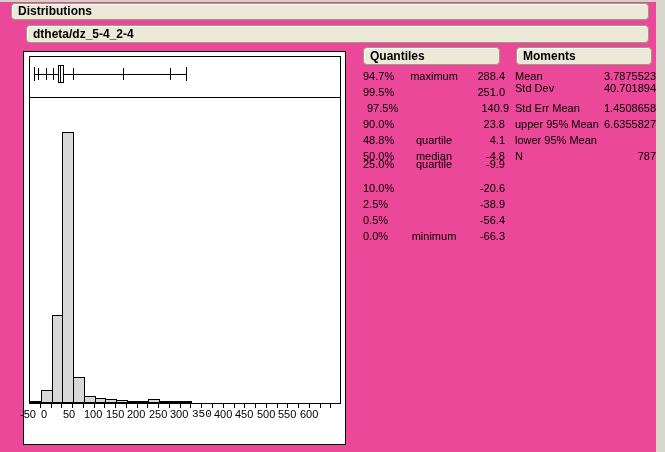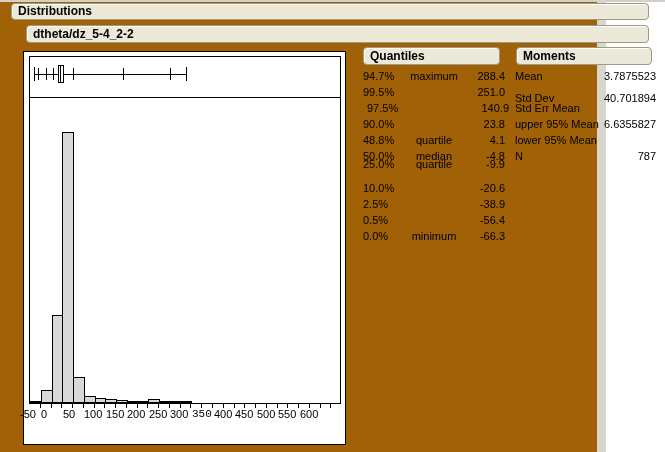--- a/index.html
+++ b/index.html
@@ -1,18 +1,18 @@
 <!DOCTYPE html>
 <html><head>
 <meta charset="utf-8">
 <style>
   * { margin:0; padding:0; box-sizing:border-box; }
   html,body { width:665px; height:452px; background:#ffffff; overflow:hidden;
               font-family:"Liberation Sans","DejaVu Sans",sans-serif; color:#000; }
-  .screen { position:relative; width:606px; height:452px; background:#a16207; }
+  .screen { position:relative; width:665px; height:452px; background:#ec4899; }
   .top-edge { position:absolute; left:0; top:0; width:665px; height:2px; background:#d4d0c8; }
   .right-strip { position:absolute; right:0; top:0; width:9px; height:452px; background:#d9d6ce; }
 
   
   .bar { position:absolute; background:#ece9d8; border:1px solid #9c9a84; border-radius:4px;
          box-shadow: inset 1px 1px 0 #fffef8; font-weight:bold; font-size:12px;
          line-height:15px; padding-left:6px; cursor:default; }
   .bar-distributions { left:11px; top:3px;  width:638px; height:17px; }
   .bar-variable      { left:26px; top:25px; width:623px; height:18px; line-height:16px; }
   .bar-quantiles     { left:363px; top:47px; width:137px; height:18px; line-height:16px; }
@@ -51,21 +51,21 @@
 
 <div class="screen">
   <div class="top-edge"></div>
   <div class="right-strip"></div>
 
   <div class="bar bar-distributions">
     <span>Distributions</span>
   </div>
 
   <div class="bar bar-variable">
-    <span>dtheta/dz_5-4_2-2</span>
+    <span>dtheta/dz_5-4_2-4</span>
   </div>
 
   <div class="graph-box">
     <div class="plot-frame">
       <div class="boxplot-area" id="boxplot">
           <div class="wline" style="left: 4px; width: 153px; top: 17px;"></div>
           <div class="qtick" style="left: 4px; top: 10px; height: 14px;"></div>
           <div class="qtick" style="left: 8px; top: 11px; height: 12px;"></div>
           <div class="qtick" style="left: 16px; top: 11px; height: 12px;"></div>
           <div class="qtick" style="left: 23px; top: 11px; height: 12px;"></div>
@@ -205,26 +205,27 @@
 
   <div>
     <div class="bar bar-moments">
       <span>Moments</span>
     </div>
     <div id="mrows">
         <div class="mrow" style="left: 515px; top: 68px; width: 141px;">
           <span class="mlab">Mean</span>
           <span class="mval">3.7875523</span>
         </div>
-        <div class="mrow" style="left: 515px; top: 90px; width: 141px;">
+        <div class="mrow" style="left: 515px; top: 80px; width: 141px;">
           <span class="mlab">Std Dev</span>
           <span class="mval">40.701894</span>
         </div>
         <div class="mrow" style="left: 515px; top: 100px; width: 141px;">
           <span class="mlab">Std Err Mean</span>
+          <span class="mval">1.4508658</span>
         </div>
         <div class="mrow" style="left: 515px; top: 116px; width: 141px;">
           <span class="mlab">upper 95% Mean</span>
           <span class="mval">6.6355827</span>
         </div>
         <div class="mrow" style="left: 515px; top: 132px; width: 141px;">
           <span class="mlab">lower 95% Mean</span>
         </div>
         <div class="mrow" style="left: 515px; top: 148px; width: 141px;">
           <span class="mlab">N</span>

